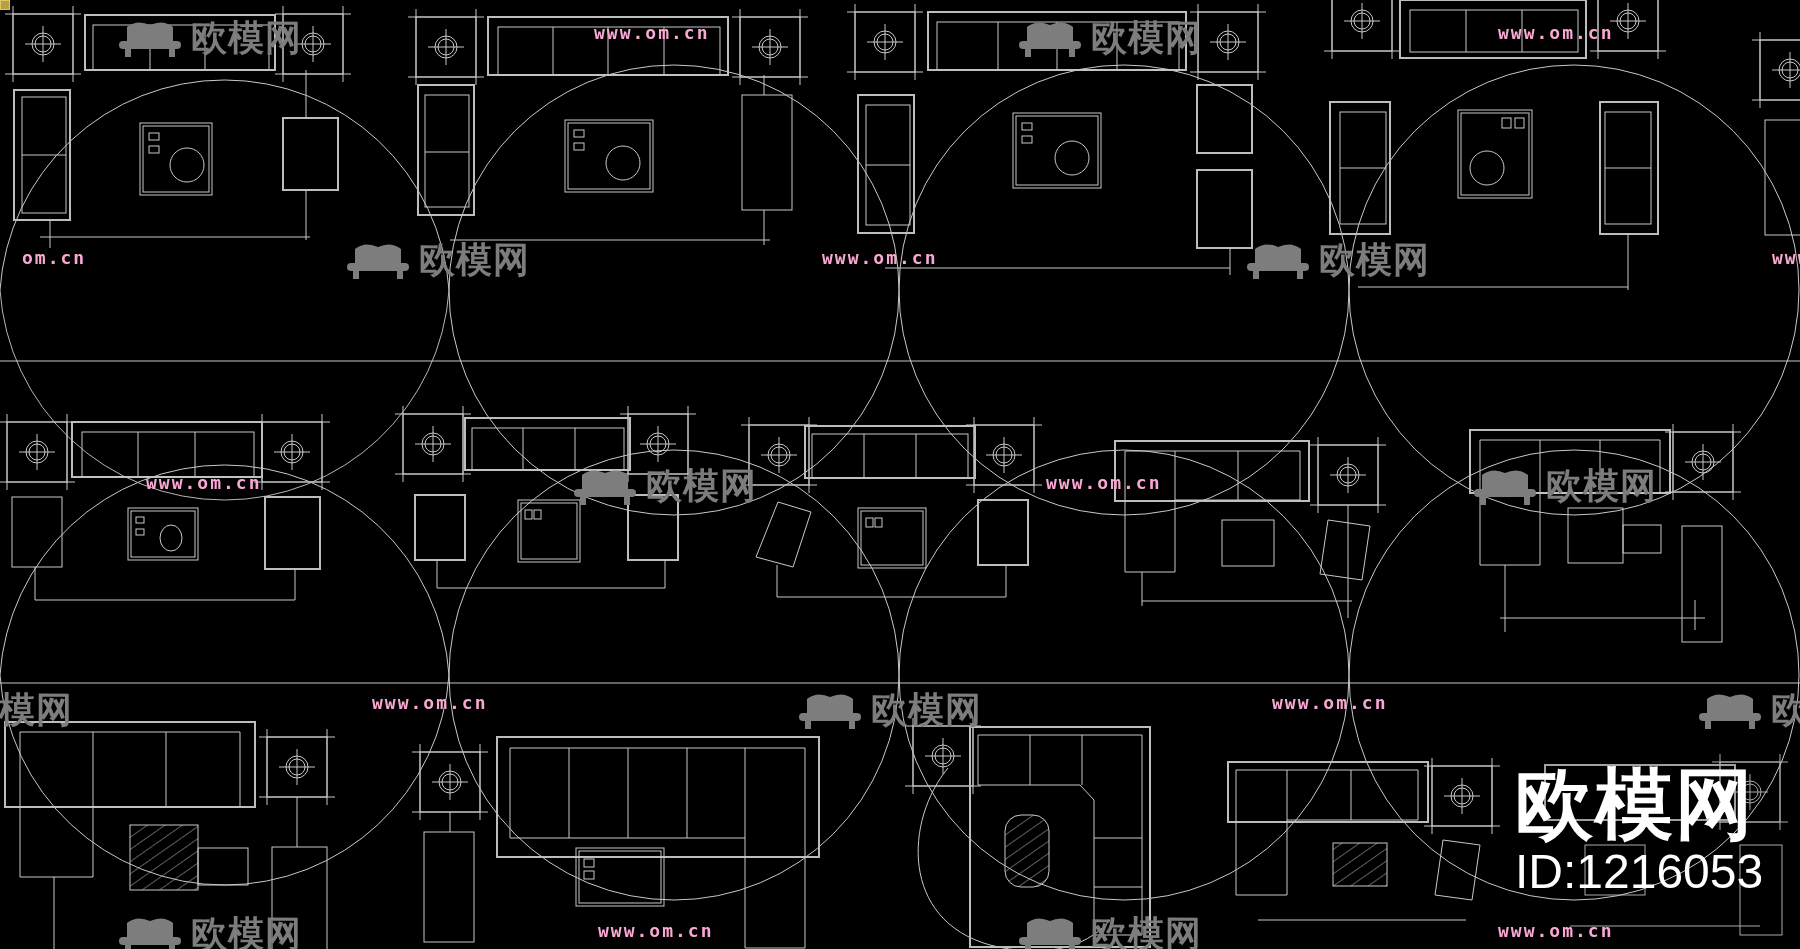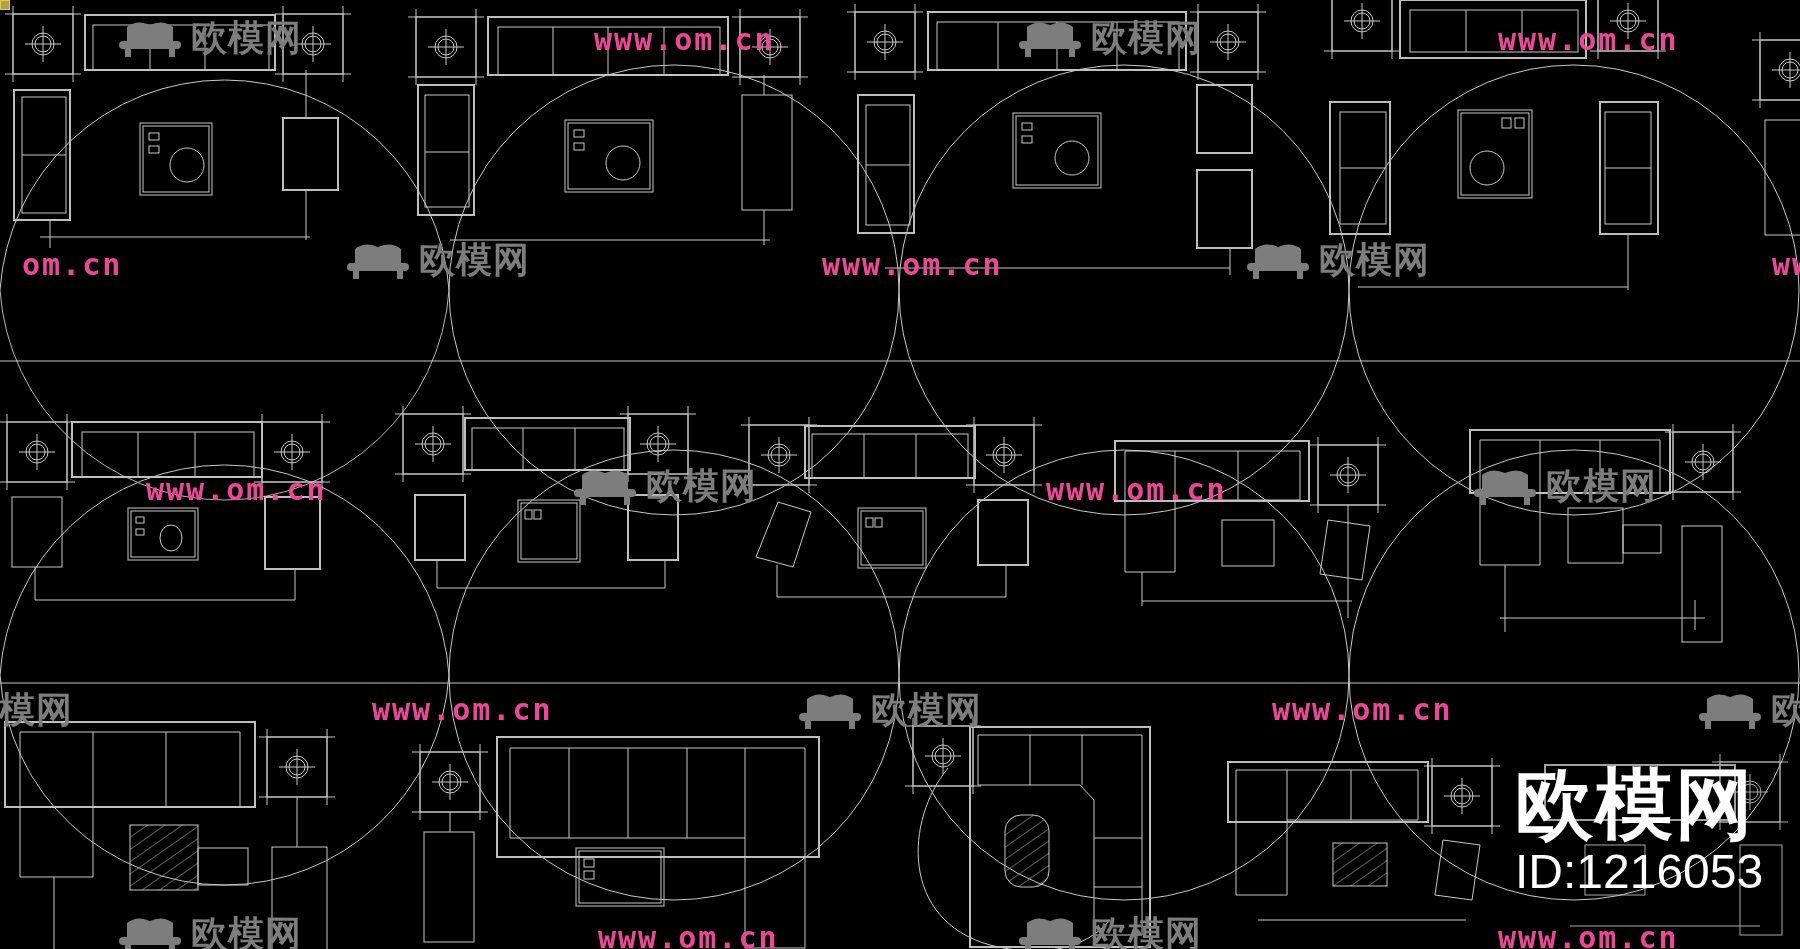--- a/index.html
+++ b/index.html
@@ -2,21 +2,21 @@
 <html><head>
 <meta charset="utf-8">
 <style>
   html,body{margin:0;padding:0;background:#000;}
   body{width:1800px;height:949px;overflow:hidden;position:relative;font-family:"DejaVu Sans",sans-serif;}
   #canvas{position:absolute;left:0;top:0;width:1800px;height:949px;}
   .cad line,.cad rect,.cad circle,.cad polyline,.cad path,.cad ellipse{fill:none;stroke:#c8c8c8;stroke-width:1;}
   .cad .thick{stroke-width:2;stroke:#bdbdbd;}
   .arc{fill:none;stroke:#5a5a5a;stroke-width:3;}
   .sep{stroke:#7a7a7a;stroke-width:1;}
-  .wm-url{position:absolute;color:#ec4899;font-family:"DejaVu Sans Mono",monospace;font-size:30px;letter-spacing:2px;font-weight:bold;white-space:nowrap;}
+  .wm-url{position:absolute;color:#f9a8d4;font-family:"DejaVu Sans Mono",monospace;font-size:18px;letter-spacing:2px;font-weight:bold;white-space:nowrap;}
   .wm-logo{position:absolute;display:flex;align-items:center;gap:6px;color:#7d7d7d;white-space:nowrap;}
   .wm-logo .txt{font-size:36px;font-weight:bold;letter-spacing:1px;}
   .sofa-ico{width:70px;height:40px;}
   .big-logo{position:absolute;left:1515px;top:762px;color:#fff;text-align:left;}
   .big-logo .cn{font-size:78px;font-weight:bold;line-height:84px;letter-spacing:2px;}
   .big-logo .id{font-size:48px;line-height:52px;font-family:"Liberation Sans",sans-serif;}
   .corner-icon{position:absolute;left:0;top:0;width:8px;height:8px;background:#b8a040;border:1px solid #e0c860;}
 </style>
 </head>
 <body>

